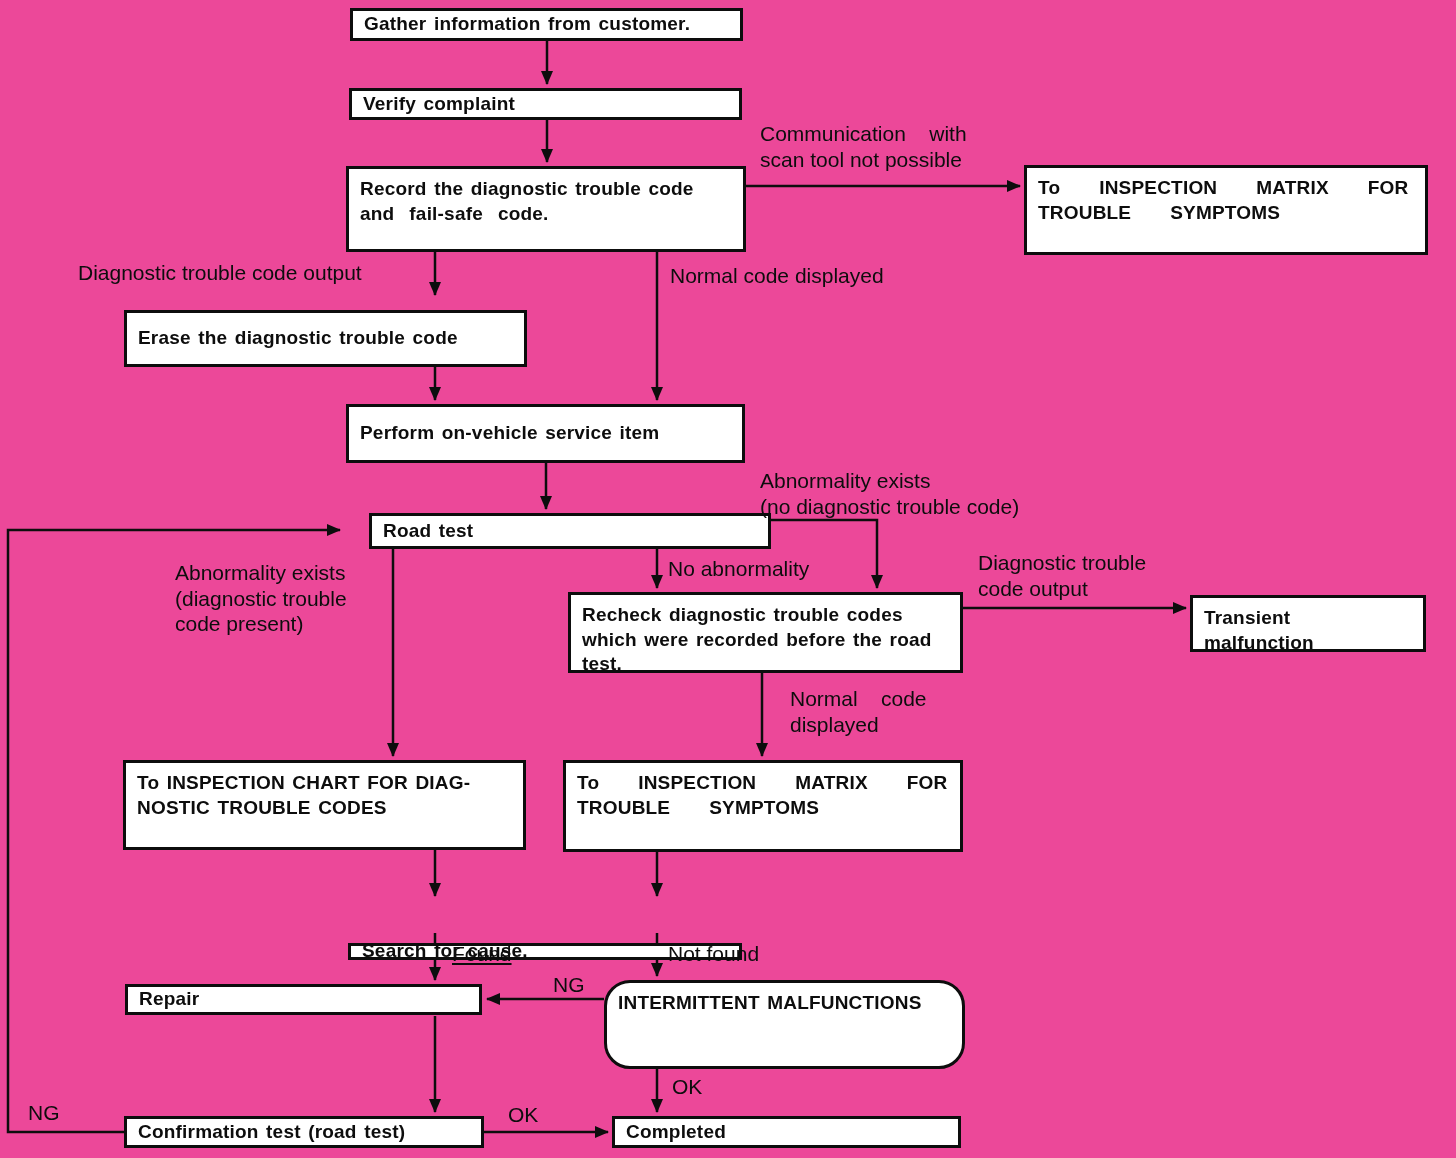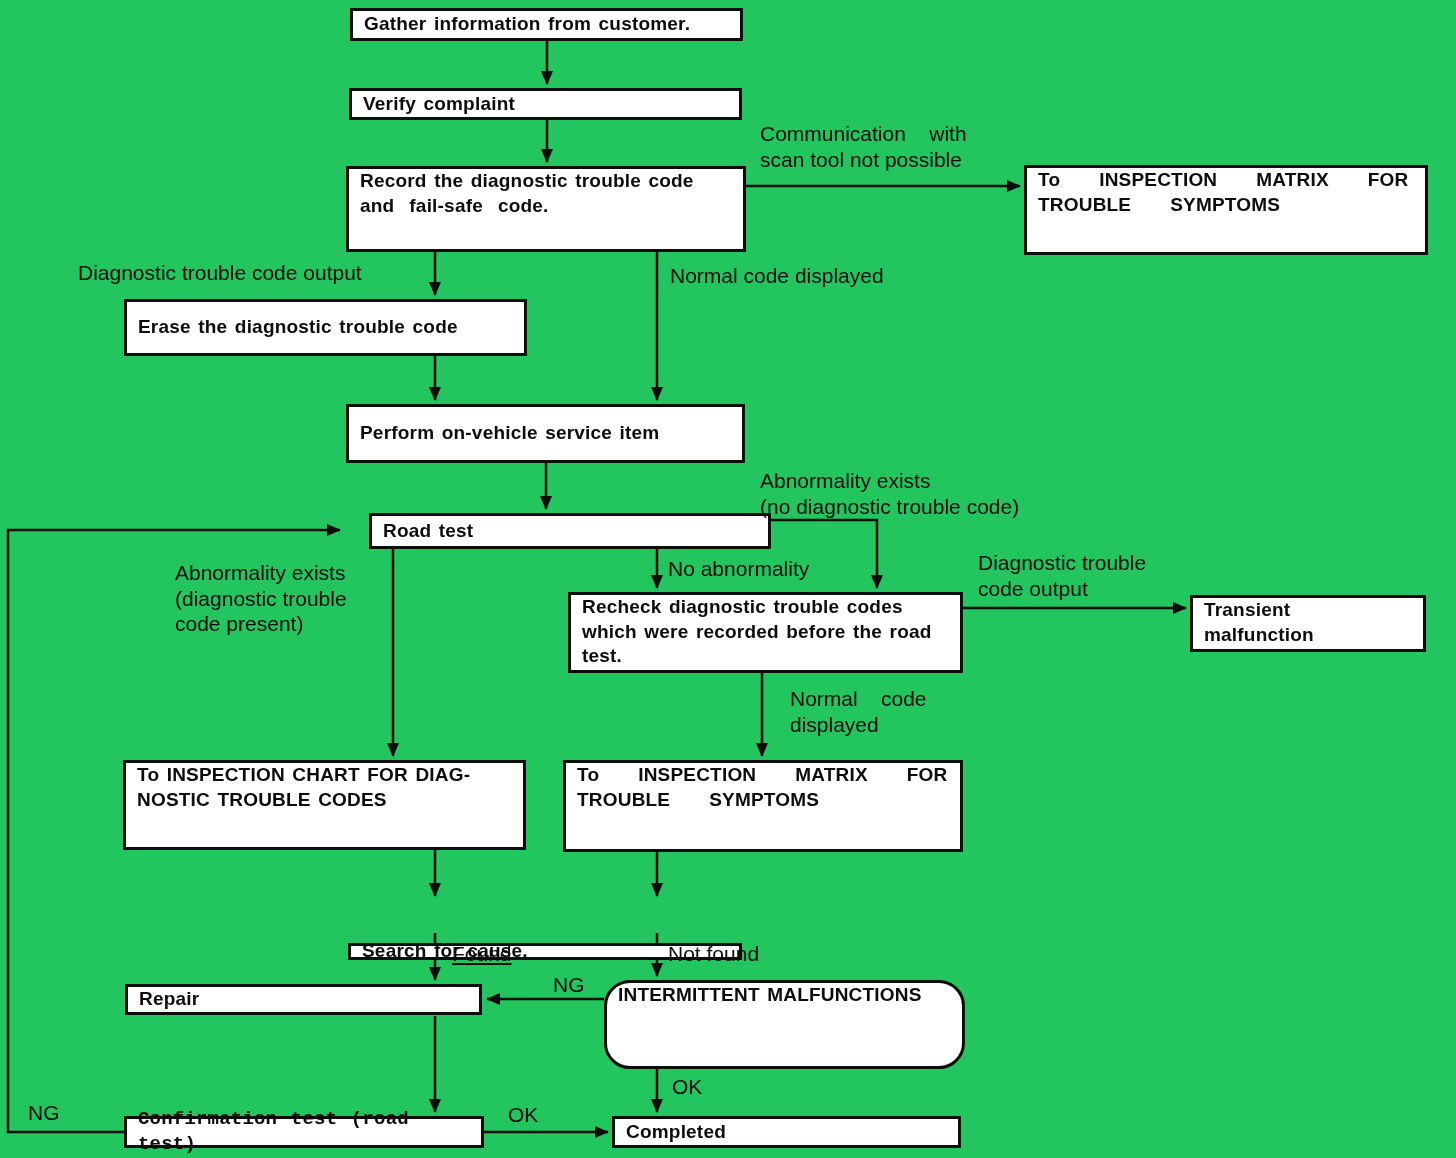--- a/index.html
+++ b/index.html
@@ -1,39 +1,39 @@
 <!DOCTYPE html>
 <html><head>
 <meta charset="utf-8">
 <style>
   html, body { margin: 0; padding: 0; background: #ffffff; }
   .canvas {
     position: relative;
     width: 1456px;
     height: 1158px;
-    background: #22c55e;
+    background: #ec4899;
     font-family: "Liberation Sans", sans-serif;
     color: #0d0d0d;
     overflow: hidden;
   }
   .arrows {
     position: absolute;
     left: 0; top: 0;
     width: 1456px; height: 1158px;
   }
   .flow-box {
     position: absolute;
     box-sizing: border-box;
     border: 3px solid #0d0d0d;
     background: #ffffff;
     display: flex;
     align-items: center;
     padding: 5px 11px;
   }
-  .flow-box.top { align-items: flex-start; padding-top: 0; }
+  .flow-box.top { align-items: flex-start; padding-top: 8px; }
   .flow-box span {
     font-weight: 700;
     font-size: 19px;
     line-height: 1.3;
     white-space: pre-wrap;
     word-spacing: 2px;
     letter-spacing: 0.2px;
   }
   .flow-box.wide span { word-spacing: 14px; }
   .flow-label {
@@ -91,21 +91,21 @@
   <div class="flow-box top" style="left:346px; top:166px; width:400px; height:86px;">
     <span>Record the diagnostic trouble code
 and  fail-safe  code.</span>
   </div>
 
   <div class="flow-box top wide" style="left:1024px; top:165px; width:404px; height:90px;">
     <span>To  INSPECTION  MATRIX  FOR
 TROUBLE  SYMPTOMS</span>
   </div>
 
-  <div class="flow-box" style="left:124px; top:299px; width:403px; height:57px;">
+  <div class="flow-box" style="left:124px; top:310px; width:403px; height:57px;">
     <span>Erase the diagnostic trouble code</span>
   </div>
 
   <div class="flow-box" style="left:346px; top:404px; width:399px; height:59px;">
     <span>Perform on-vehicle service item</span>
   </div>
 
   <div class="flow-box" style="left:344px; top:513px; width:402px; height:36px;margin-left:25px;">
     <span>Road test</span>
   </div>
@@ -136,21 +136,21 @@
   </div>
 
   <div class="flow-box" style="left:125px; top:984px; width:357px; height:31px;">
     <span>Repair</span>
   </div>
 
   <div class="flow-box top" style="left:604px; top:980px; width:361px; height:89px;border-radius:26px;">
     <span>INTERMITTENT MALFUNCTIONS</span>
   </div>
 
-  <div class="flow-box" style="left:124px; top:1116px; width:360px; height:32px;font-family:Liberation Mono, monospace;">
+  <div class="flow-box" style="left:124px; top:1116px; width:360px; height:32px;">
     <span>Confirmation test (road test)</span>
   </div>
 
   <div class="flow-box" style="left:612px; top:1116px; width:349px; height:32px;">
     <span>Completed</span>
   </div>
 
   <div class="flow-label" style="left:760px; top:121px;">Communication    with
 scan tool not possible</div>
   <div class="flow-label" style="left:78px; top:260px;">Diagnostic trouble code output</div>

